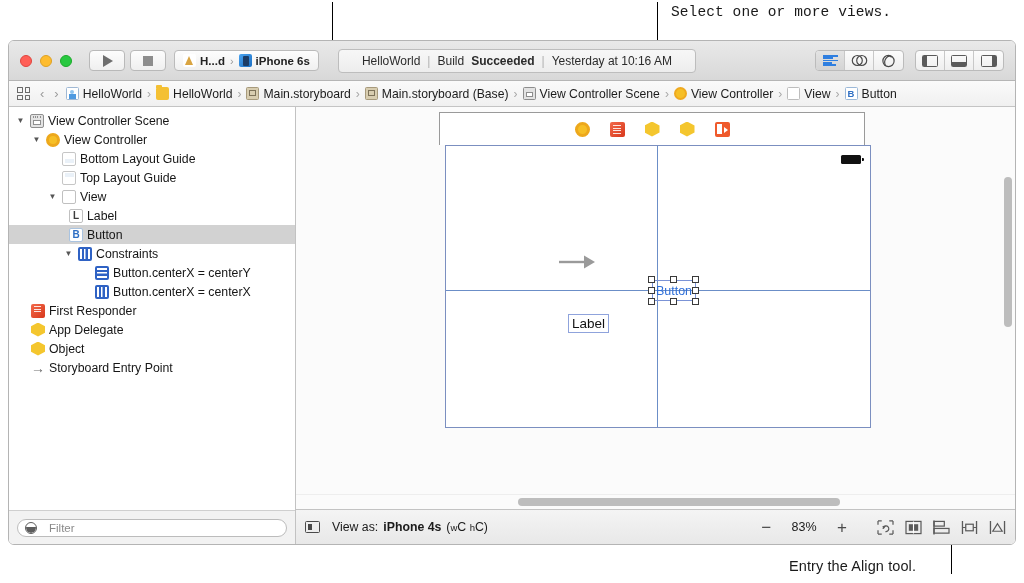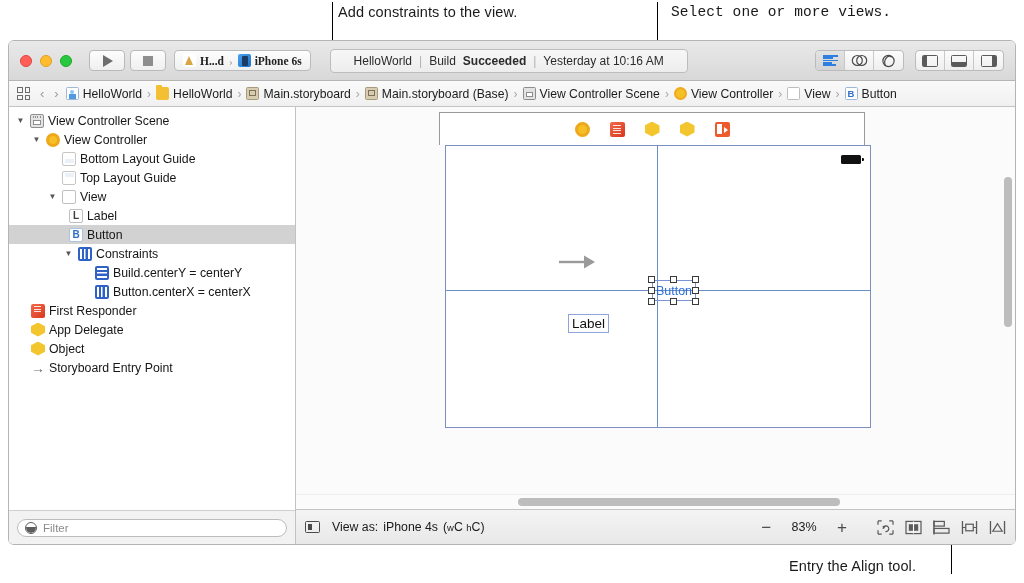--- a/index.html
+++ b/index.html
@@ -61,21 +61,21 @@
     border-bottom: 6px solid transparent;
     margin-left: 2px;
   }
   .stop-sq { width: 10px; height: 10px; background: #8d8d8d; }
 
   #scheme-btn {
     margin-left: 8px; padding: 0 8px; gap: 4px; height: 21px;
     font-size: 11.5px; color: #222; font-weight: bold;
     display: flex; align-items: center;
     background: linear-gradient(#fdfdfd, #f0f0f0);
-    border: 1px solid #bbb; border-radius: 4px; font-family: Liberation Serif, serif;
+    border: 1px solid #bbb; border-radius: 4px;
   }
   .sep-chev { color: #9a9a9a; font-size: 11px; font-weight: normal; margin: 0 1px; }
   .app-ico {
     width: 13px; height: 13px; border-radius: 2px;
     background: #fff; position: relative; display: inline-block;
   }
   .app-ico::before {
     content: ""; position: absolute; left: 2px; top: 2px;
     width: 0; height: 0;
     border-left: 4.5px solid transparent; border-right: 4.5px solid transparent;
@@ -193,21 +193,21 @@
      clip-path: polygon(50% 0,100% 27%,100% 73%,50% 100%,0 73%,0 27%); }
   .ti.exit { background: #ef5a2c; border-radius: 2px; }
   .ti.exit::after { content:""; position:absolute; left:2px; top:2px; width:5px; height:9px; background:#fff; }
   .ti.exit::before { content:""; position:absolute; right:1.5px; top:5px; width:0; height:0;
      border-left:4px solid #fff; border-top:3px solid transparent; border-bottom:3px solid transparent; }
   .ti.arrow { color: #6f6f6f; font-size: 14px; line-height: 14px; text-align: center; }
 
   #filter-wrap { height: 34px; border-top: 1px solid #cfcfcf; background: #f2f2f2; display: flex; align-items: center; padding: 0 8px; }
   #filter-field {
     flex: 1; height: 18px; background: #fff; border: 1px solid #bcbcbc; border-radius: 10px;
-    display: flex; align-items: center; gap: 6px; padding: 0 7px;
+    display: flex; align-items: center; gap: 12px; padding: 0 7px;
     font-size: 11.5px; color: #8a8a8a;
   }
   .filt-ico { width: 12px; height: 12px; border-radius: 50%; border: 1.2px solid #5d5d5d; position: relative; overflow: hidden; flex: none; }
   .filt-ico::after { content:""; position:absolute; left:0; right:0; bottom:0; height:5.5px; background:#5d5d5d; border-radius:0 0 6px 6px; }
 
   
   #canvas-col { flex: 1; position: relative; display: flex; flex-direction: column; background: #fafafa; }
   #canvas {
     flex: 1; position: relative; background: #fbfbfb; overflow: hidden;
   }
@@ -279,21 +279,20 @@
   #zoom-pct { font-size: 12.5px; color: #1b1b1b; min-width: 34px; text-align: center; }
   .al-grp { display: flex; align-items: center; gap: 11px; margin-left: 18px; }
   .al { width: 17px; height: 15px; flex: none; }
 
 </style>
 </head>
 <body>
 
 <div id="root">
 
-  <div class="anno" style="left:338px; top:4px;">Add constraints to the view.</div>
   <div class="anno-line" style="left:332px; top:2px; height:279px;"></div>
   <div class="anno-line-h" style="left:280px; top:281px; width:53px;"></div>
   <div class="anno-line" style="left:280px; top:281px; height:28px;"></div>
   <div class="anno-line-h" style="left:280px; top:308px; width:14px;"></div>
 
   <div class="anno" style="left:671px; top:4px;font-family:Liberation Mono, monospace;">Select one or more views.</div>
   <div class="anno-line" style="left:657px; top:2px; height:314px;"></div>
 
   <div class="anno" style="left:789px; top:558px;">Entry the Align tool.</div>
   <div class="anno-line" style="left:951px; top:536px; height:38px;"></div>
@@ -474,21 +473,21 @@
           </div>
 
           <div class="row" style="padding-left:54px">
             <span class="tw">▼</span>
             <span class="ti cons"></span>
             <span>Constraints</span>
           </div>
 
           <div class="row" style="padding-left:86px">
             <span class="ti consy"></span>
-            <span>Build.centerY = centerY</span>
+            <span>Button.centerX = centerY</span>
           </div>
 
           <div class="row" style="padding-left:86px">
             <span class="ti cons"></span>
             <span>Button.centerX = centerX</span>
           </div>
 
           <div class="row" style="padding-left:22px">
             <span class="ti fr"></span>
             <span>First Responder</span>
@@ -564,21 +563,21 @@
           <div id="vscroll-thumb"></div>
         </div>
 
         <div id="hscroll-track">
           <div id="hscroll-thumb"></div>
         </div>
 
         <div id="bottombar">
           <span class="mini-panel"></span>
           <span>View as:</span>
-          <span style="font-weight:normal; margin-left:-7px;">iPhone 4s</span>
+          <span style="font-weight:bold; margin-left:-7px;">iPhone 4s</span>
           <span style="margin-left:-7px;">
             <span>(</span><span class="sub">w</span><span>C</span>&nbsp;<span class="sub">h</span><span>C</span><span>)</span>
           </span>
 
           <div class="zoom-grp">
             <span class="zoom-btn">−</span>
             <span id="zoom-pct">83%</span>
             <span class="zoom-btn">+</span>
           </div>
 

